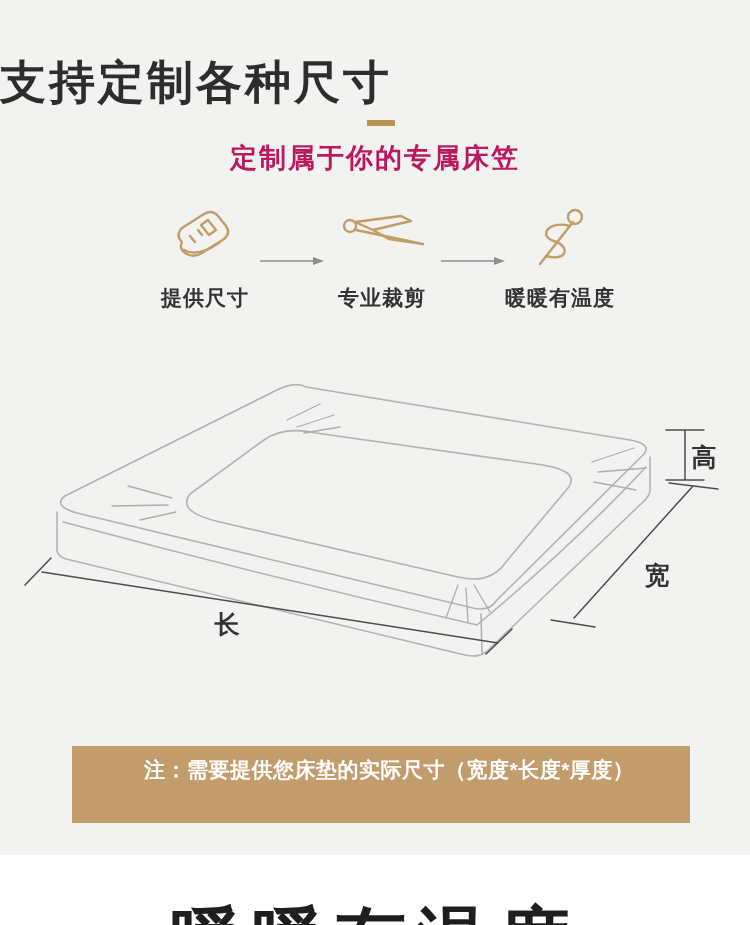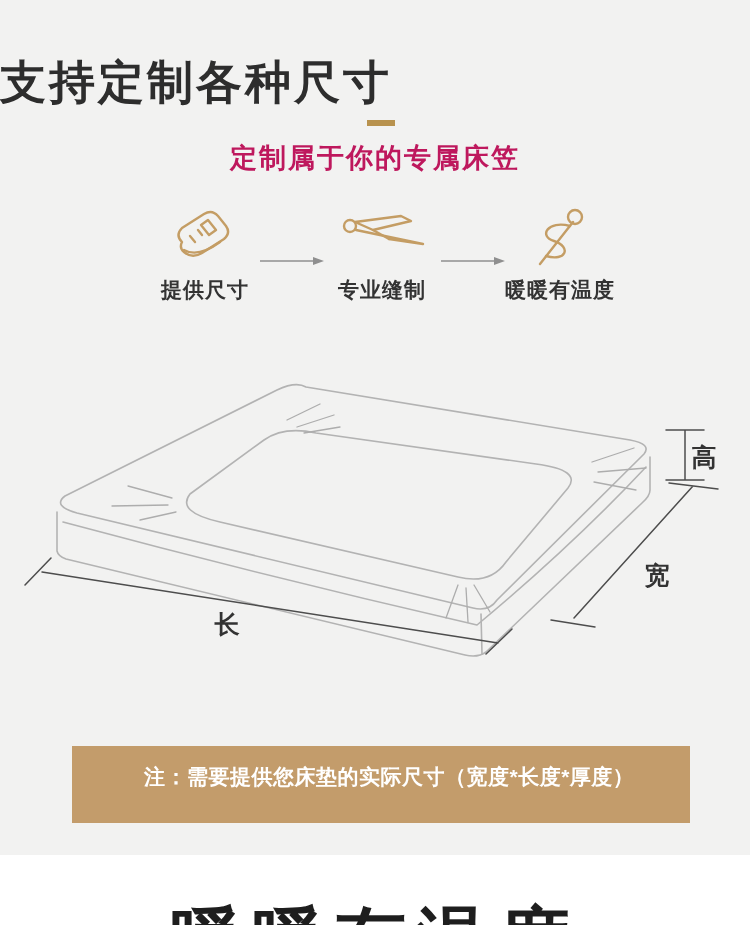--- a/index.html
+++ b/index.html
@@ -30,40 +30,40 @@
   
   .step {
     position:absolute; top:206px; width:150px;
     display:flex; flex-direction:column; align-items:center;
   }
   .step-1 { left:130px; }
   .step-2 { left:307px; }
   .step-3 { left:485px; }
   .step-icon { height:62px; display:flex; align-items:center; justify-content:center; }
   .step-icon svg { stroke:#c49d64; fill:none; stroke-width:2.4; stroke-linecap:round; stroke-linejoin:round; }
-  .step-label { margin-top:8px; font-size:21px; font-weight:700; color:#333; letter-spacing:1px; }
+  .step-label { margin-top:16px; font-size:21px; font-weight:700; color:#333; letter-spacing:1px; }
 
   .flow-arrow { position:absolute; top:253px; }
   .flow-arrow-1 { left:260px; }
   .flow-arrow-2 { left:441px; }
 
   
   .diagram { position:absolute; top:370px; left:0; }
   .diagram .outline { stroke:#b3b3b3; fill:none; stroke-width:1.6; stroke-linecap:round; stroke-linejoin:round; }
   .diagram .crease  { stroke:#adadad; fill:none; stroke-width:1.3; stroke-linecap:round; }
   .diagram .dim     { stroke:#4d4d4d; fill:none; stroke-width:1.5; stroke-linecap:round; }
   .diagram .dim-label { font-size:25px; font-weight:700; fill:#333; font-family:"Liberation Sans","DejaVu Sans",sans-serif; }
 
   
   .note-banner {
     position:absolute; top:746px; left:72px;
     width:618px; height:77px; background:#c39c6b;
     color:#fff; font-size:21px; font-weight:700;
     line-height:30px; letter-spacing:0.5px;
-    padding:16px 0 0 72px;
+    padding:9px 0 0 72px;
   }
 
   
   .next-section {
     position:absolute; top:855px; left:0;
     width:750px; height:120px; background:#ffffff;
     text-align:center;
   }
   .next-title {
     margin-top:38px; font-size:72px; font-weight:900;
@@ -100,21 +100,21 @@
 
   <div class="step step-2">
     <div class="step-icon">
       <svg width="86" height="50" viewBox="0 0 86 50">
         <circle cx="11" cy="14" r="6"></circle>
         <path d="M16,10 L62,4 L72,9 L34,18 Z"></path>
         <path d="M17,18 L84,32 L50,27"></path>
         <path d="M34,18 L50,27"></path>
       </svg>
     </div>
-    <div class="step-label">专业缝制</div>
+    <div class="step-label">专业裁剪</div>
   </div>
 
   <div class="flow-arrow flow-arrow-2">
     <svg width="64" height="12" viewBox="0 0 64 12">
       <line x1="0" y1="6" x2="54" y2="6" stroke="#8f8f8f" stroke-width="1.6"></line>
       <polygon points="53,2 64,6 53,10" fill="#8f8f8f"></polygon>
     </svg>
   </div>
 
   <div class="step step-3">

